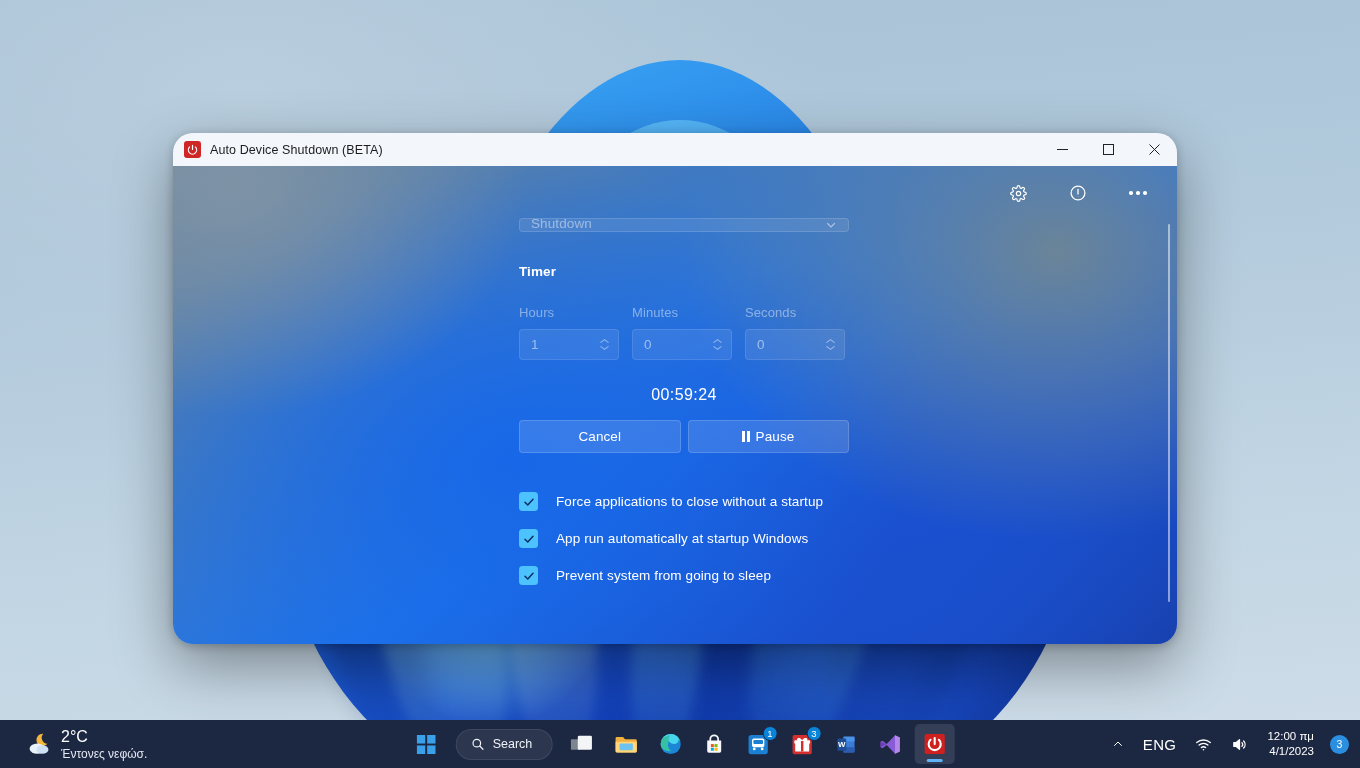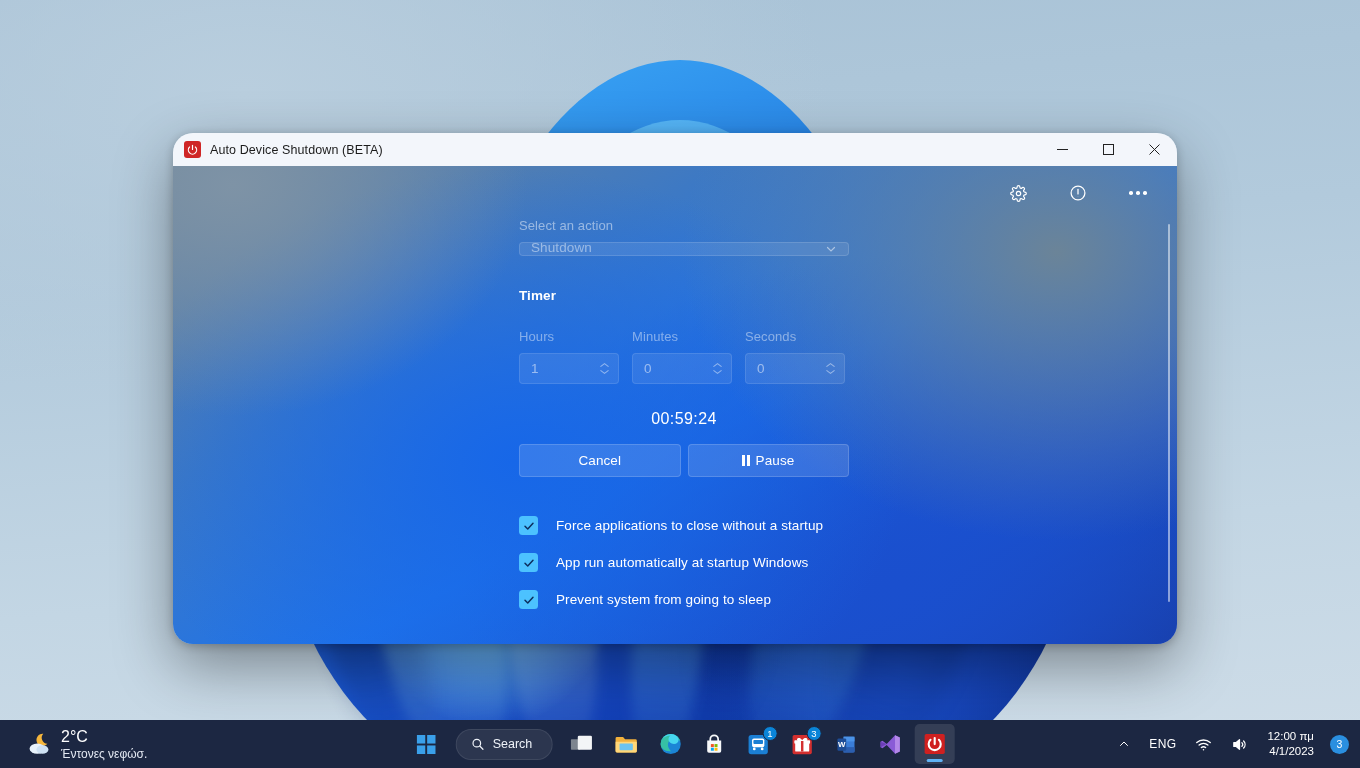--- a/index.html
+++ b/index.html
@@ -213,21 +213,21 @@
     display:flex; align-items:center; justify-content:center;
     padding:0 3px; border:1.5px solid #1c2742;
   }
   #tb-right {
     margin-left:auto; display:flex; align-items:center; gap:3px; padding-right:11px;
   }
   .tray-btn {
     height:36px; border-radius:5px; display:flex; align-items:center;
     justify-content:center; padding:0 8px; cursor:default;
   }
-  #lang-text { font-size:12px; color:#fff; letter-spacing:.4px; }
+  #lang-text { font-size:15px; color:#fff; letter-spacing:.4px; }
   #clock { text-align:right; line-height:1.3; padding:0 8px; }
   #clock-time, #clock-date { font-size:11.5px; color:#fff; }
   #notif-badge {
     width:19px; height:19px; border-radius:50%; background:#2a8fe0;
     color:#fff; font-size:10.5px; display:flex; align-items:center;
     justify-content:center; margin-left:5px;
   }
 </style>
 </head>
 <body>
@@ -301,21 +301,20 @@
               <i></i>
               <i></i>
               <i></i>
             </span>
         </div>
       </div>
 
       <div id="content">
 
         <div id="form-col">
-          <div class="field-label">Select an action</div>
           <div id="action-select">
             <span id="action-select-value">Shutdown</span>
             <svg width="12" height="12" viewBox="0 0 24 24" fill="none" stroke="rgba(255,255,255,.5)" stroke-width="2.4" stroke-linecap="round">
                 <path d="M5 9l7 7 7-7"></path>
               </svg>
           </div>
 
           <div id="timer-heading">Timer</div>
 
           <div id="spin-row">

